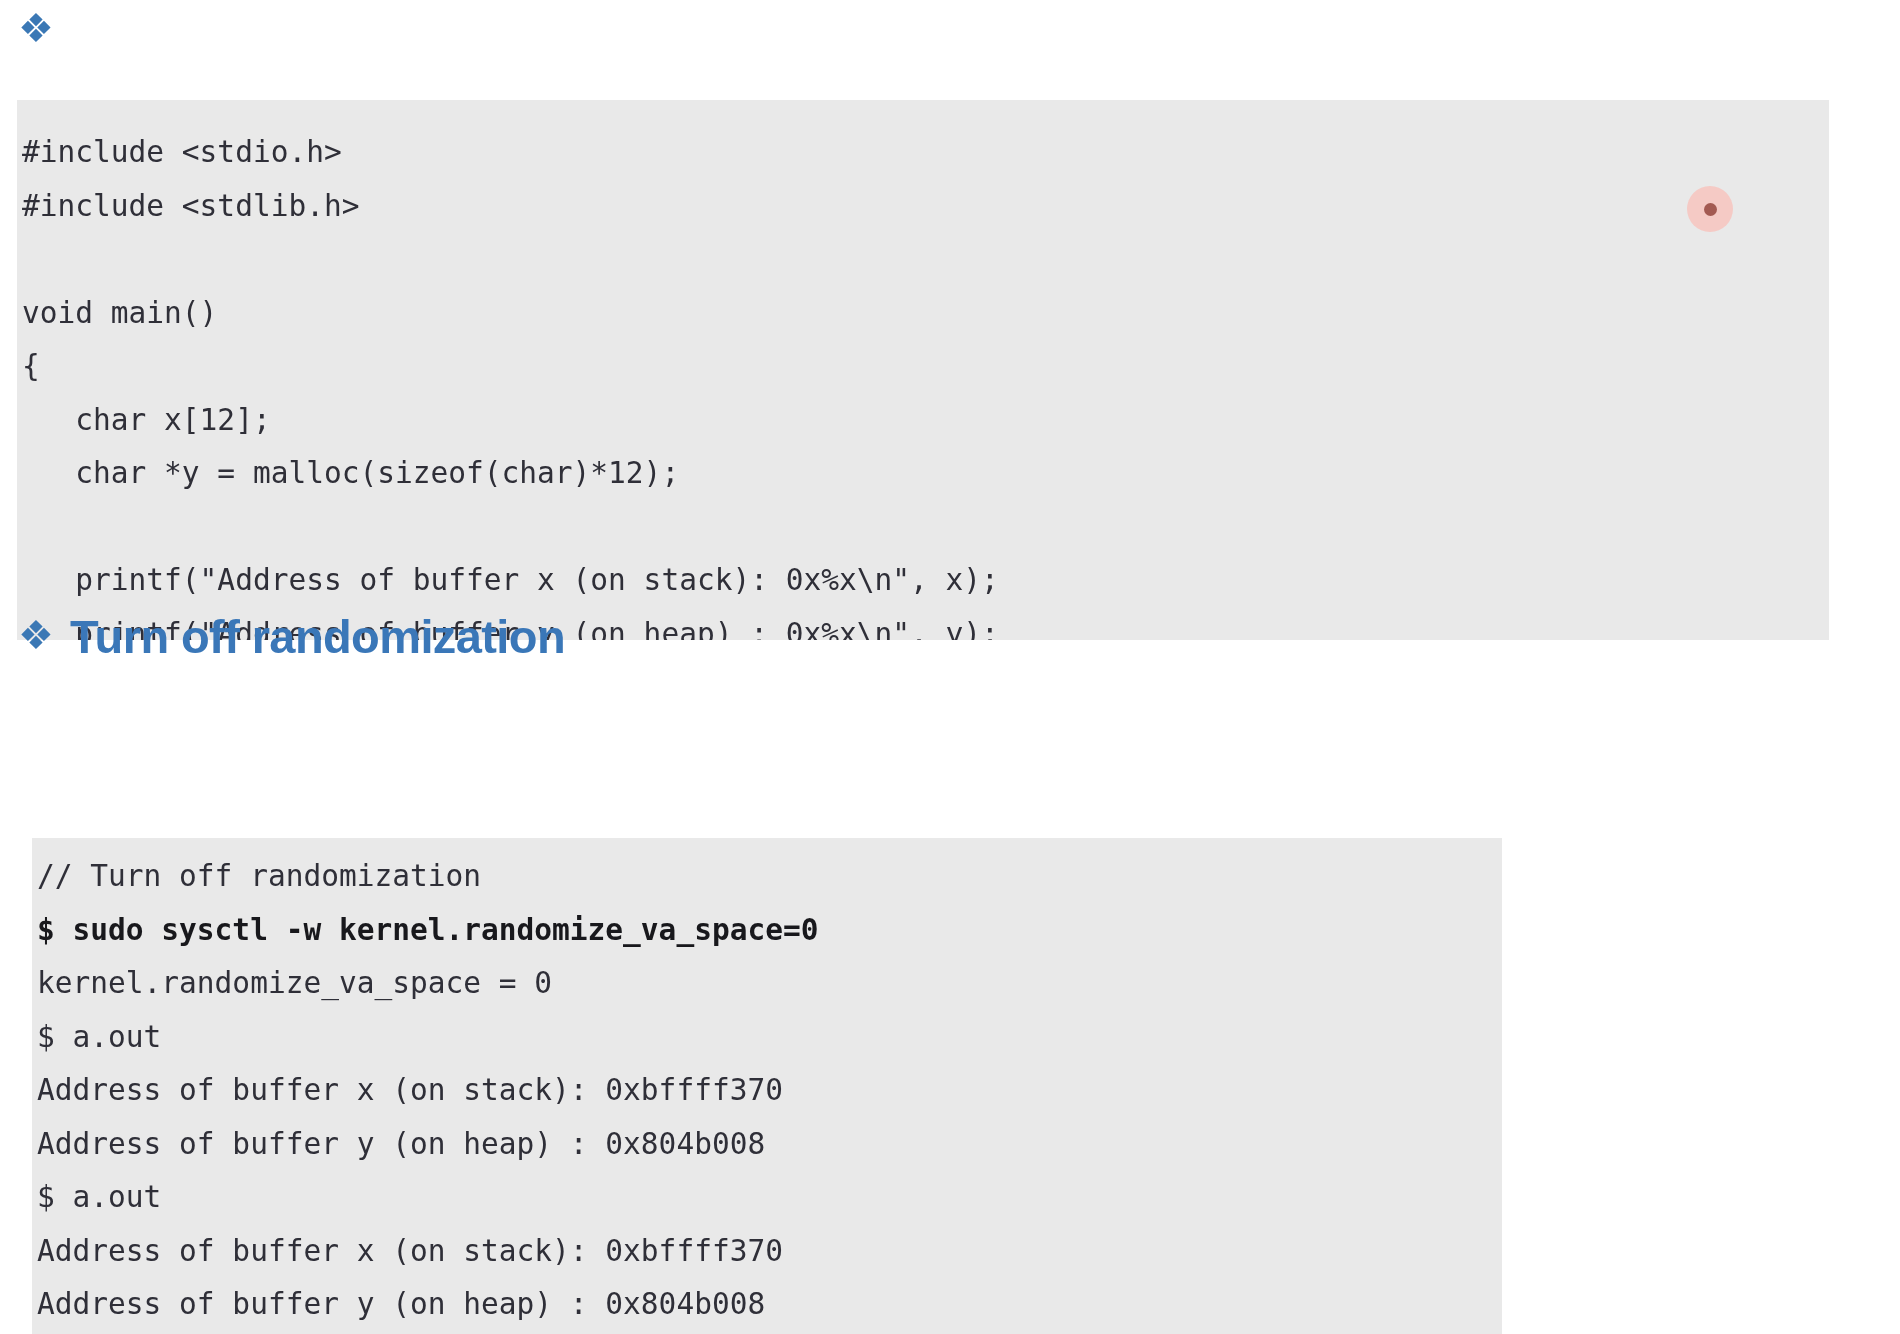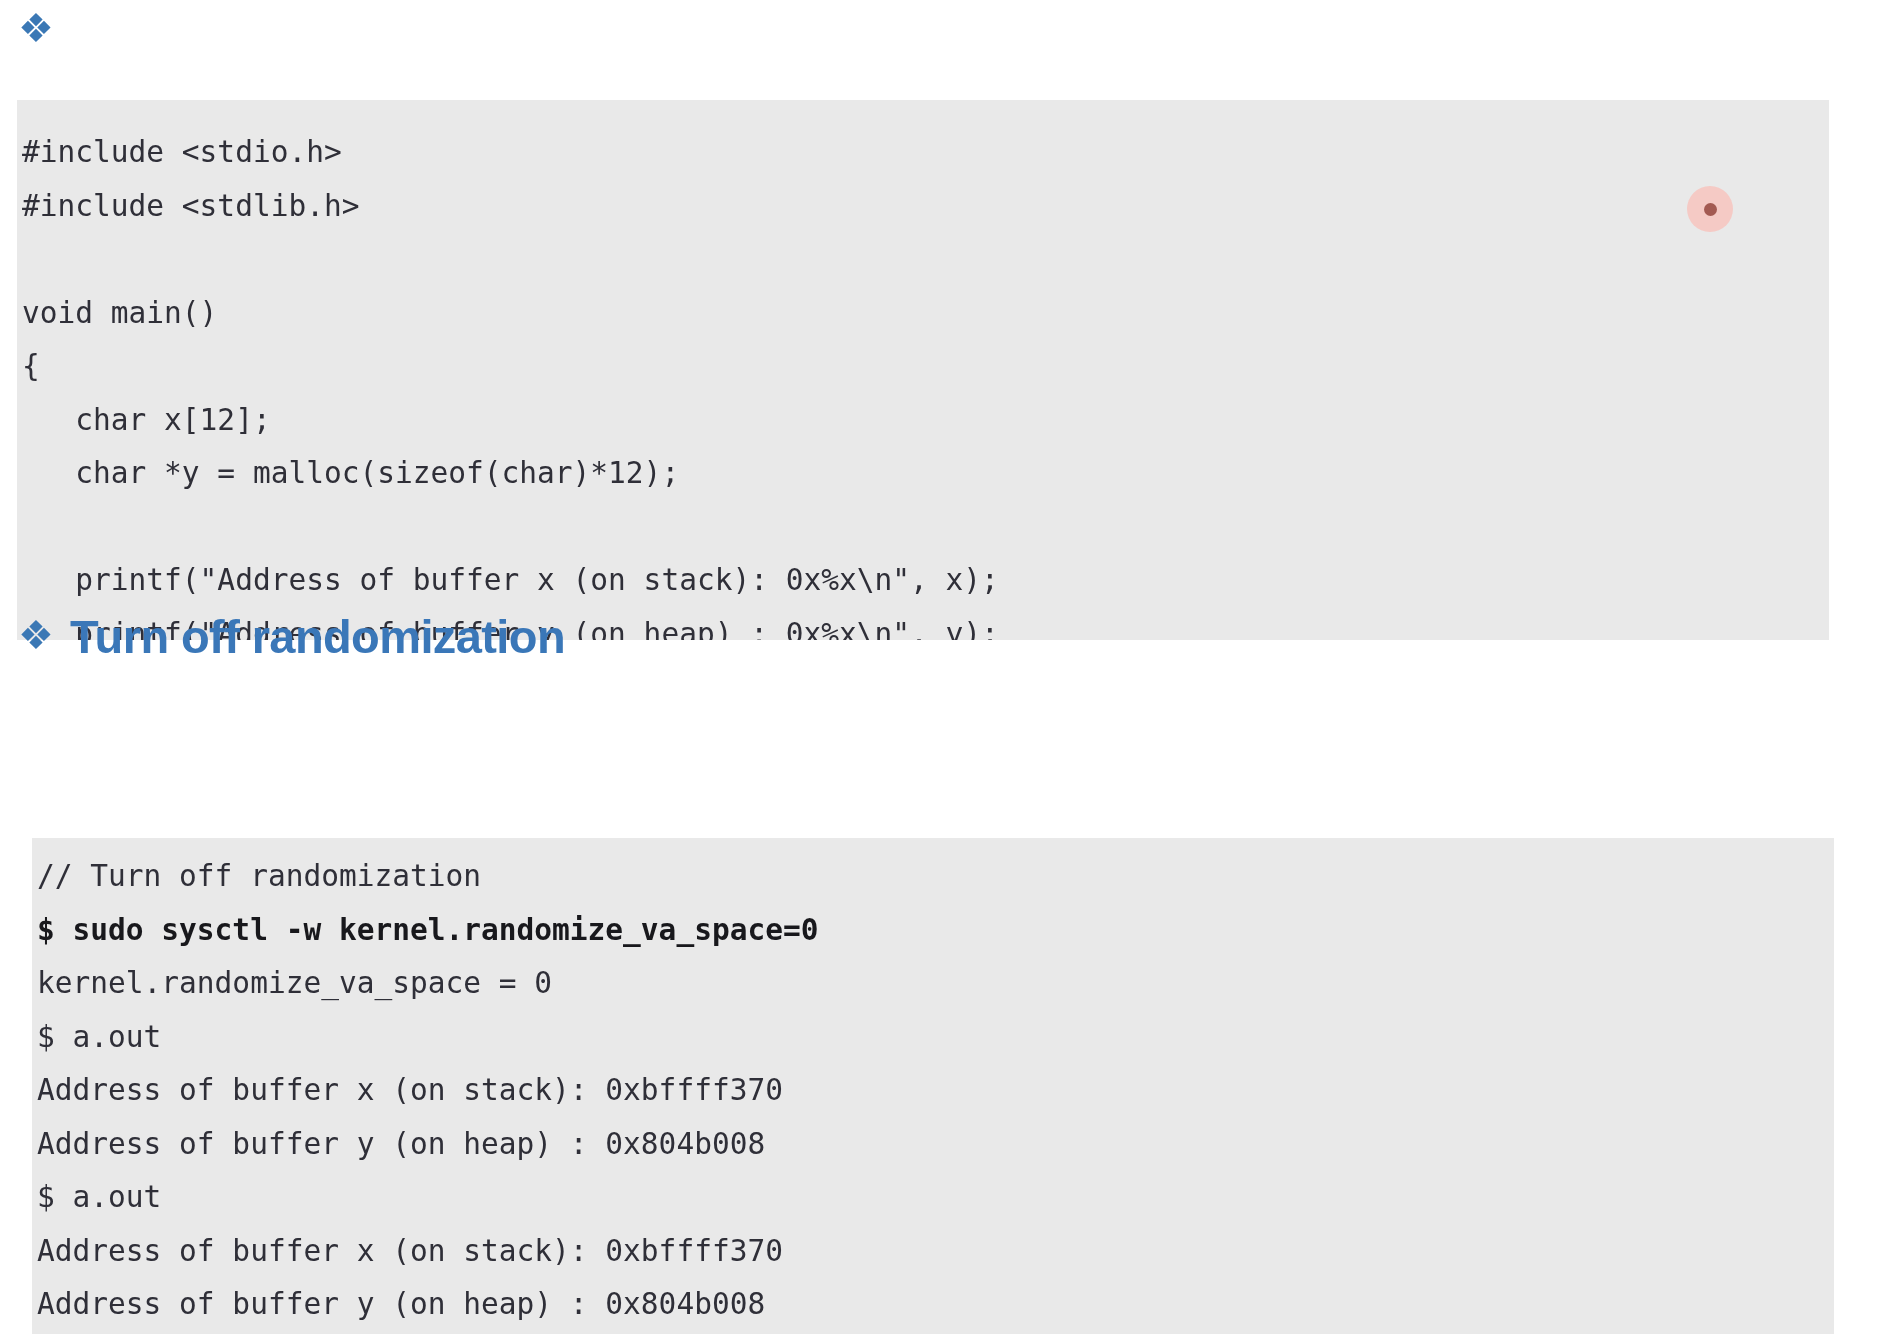--- a/index.html
+++ b/index.html
@@ -80,21 +80,21 @@
     left: 17px;
     top: 100px;
     width: 1812px;
     height: 540px;
     padding: 26px 0 0 5px;
   }
 
   #code-block-randomization {
     left: 32px;
     top: 838px;
-    width: 1802px;
+    width: 1470px;
     height: 496px;
     padding: 12px 0 0 5px;
   }
 
   
   #click-indicator {
     position: absolute;
     left: 1687px;
     top: 186px;
     width: 46px;

